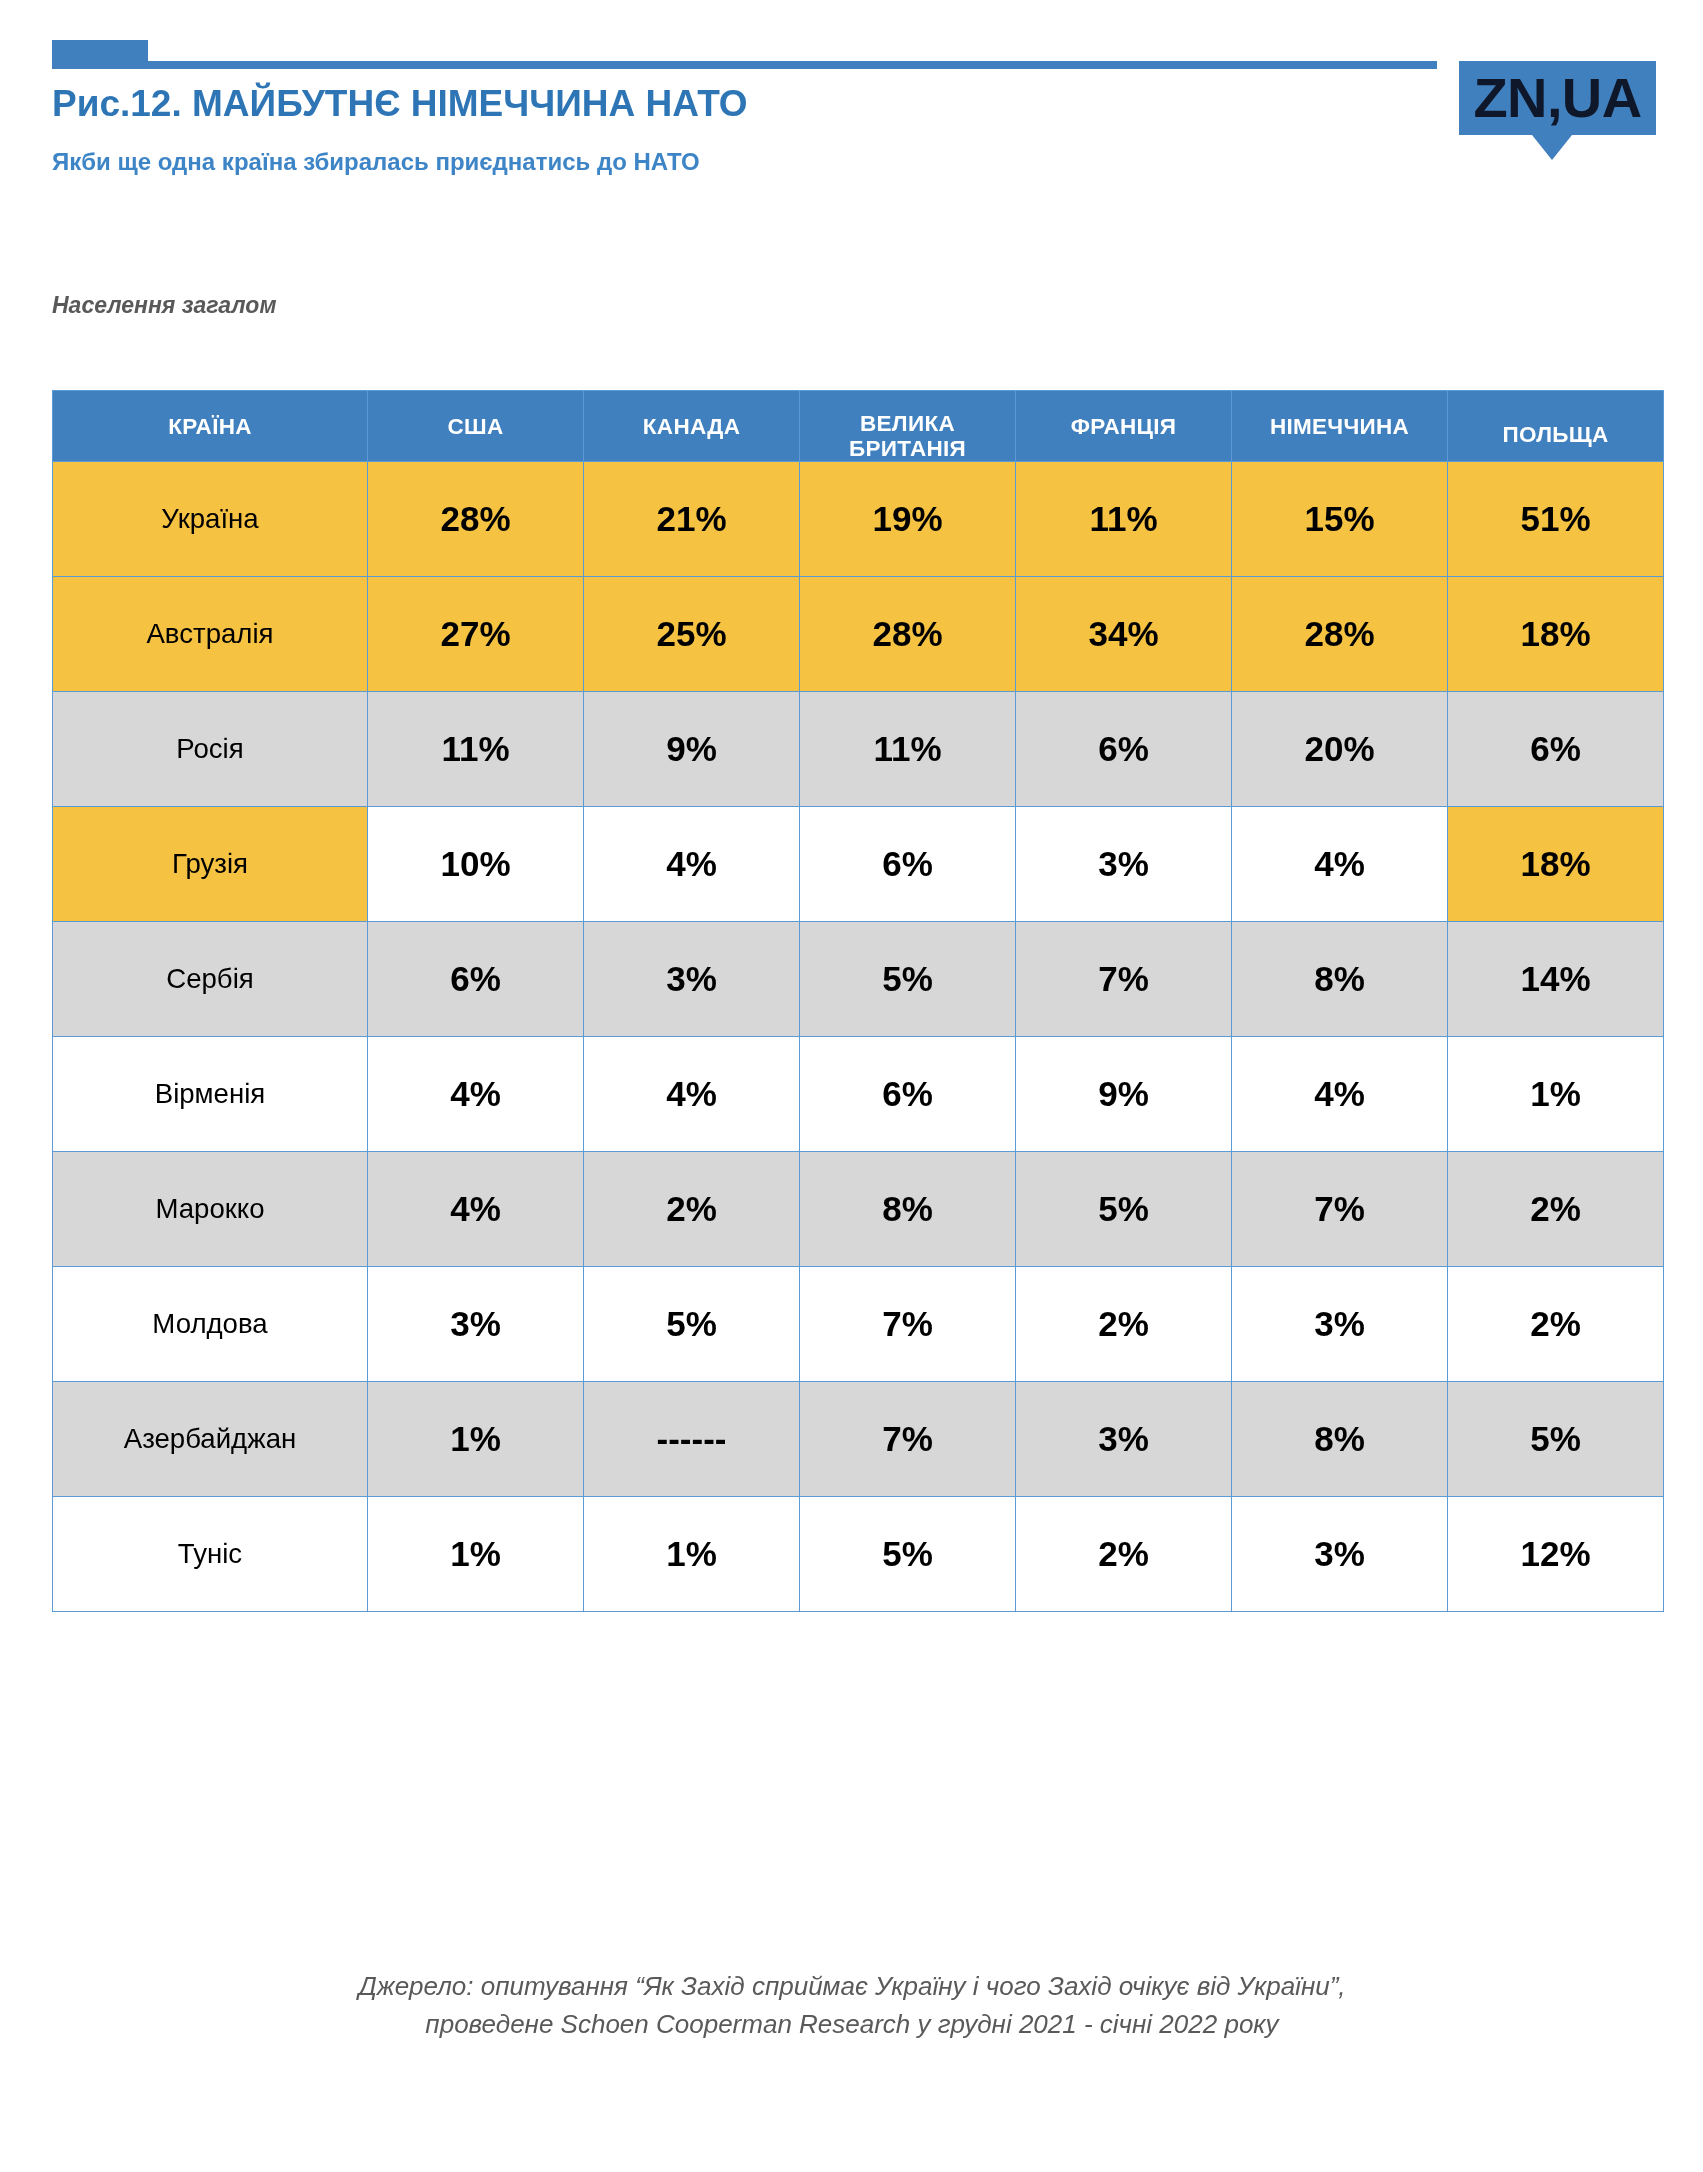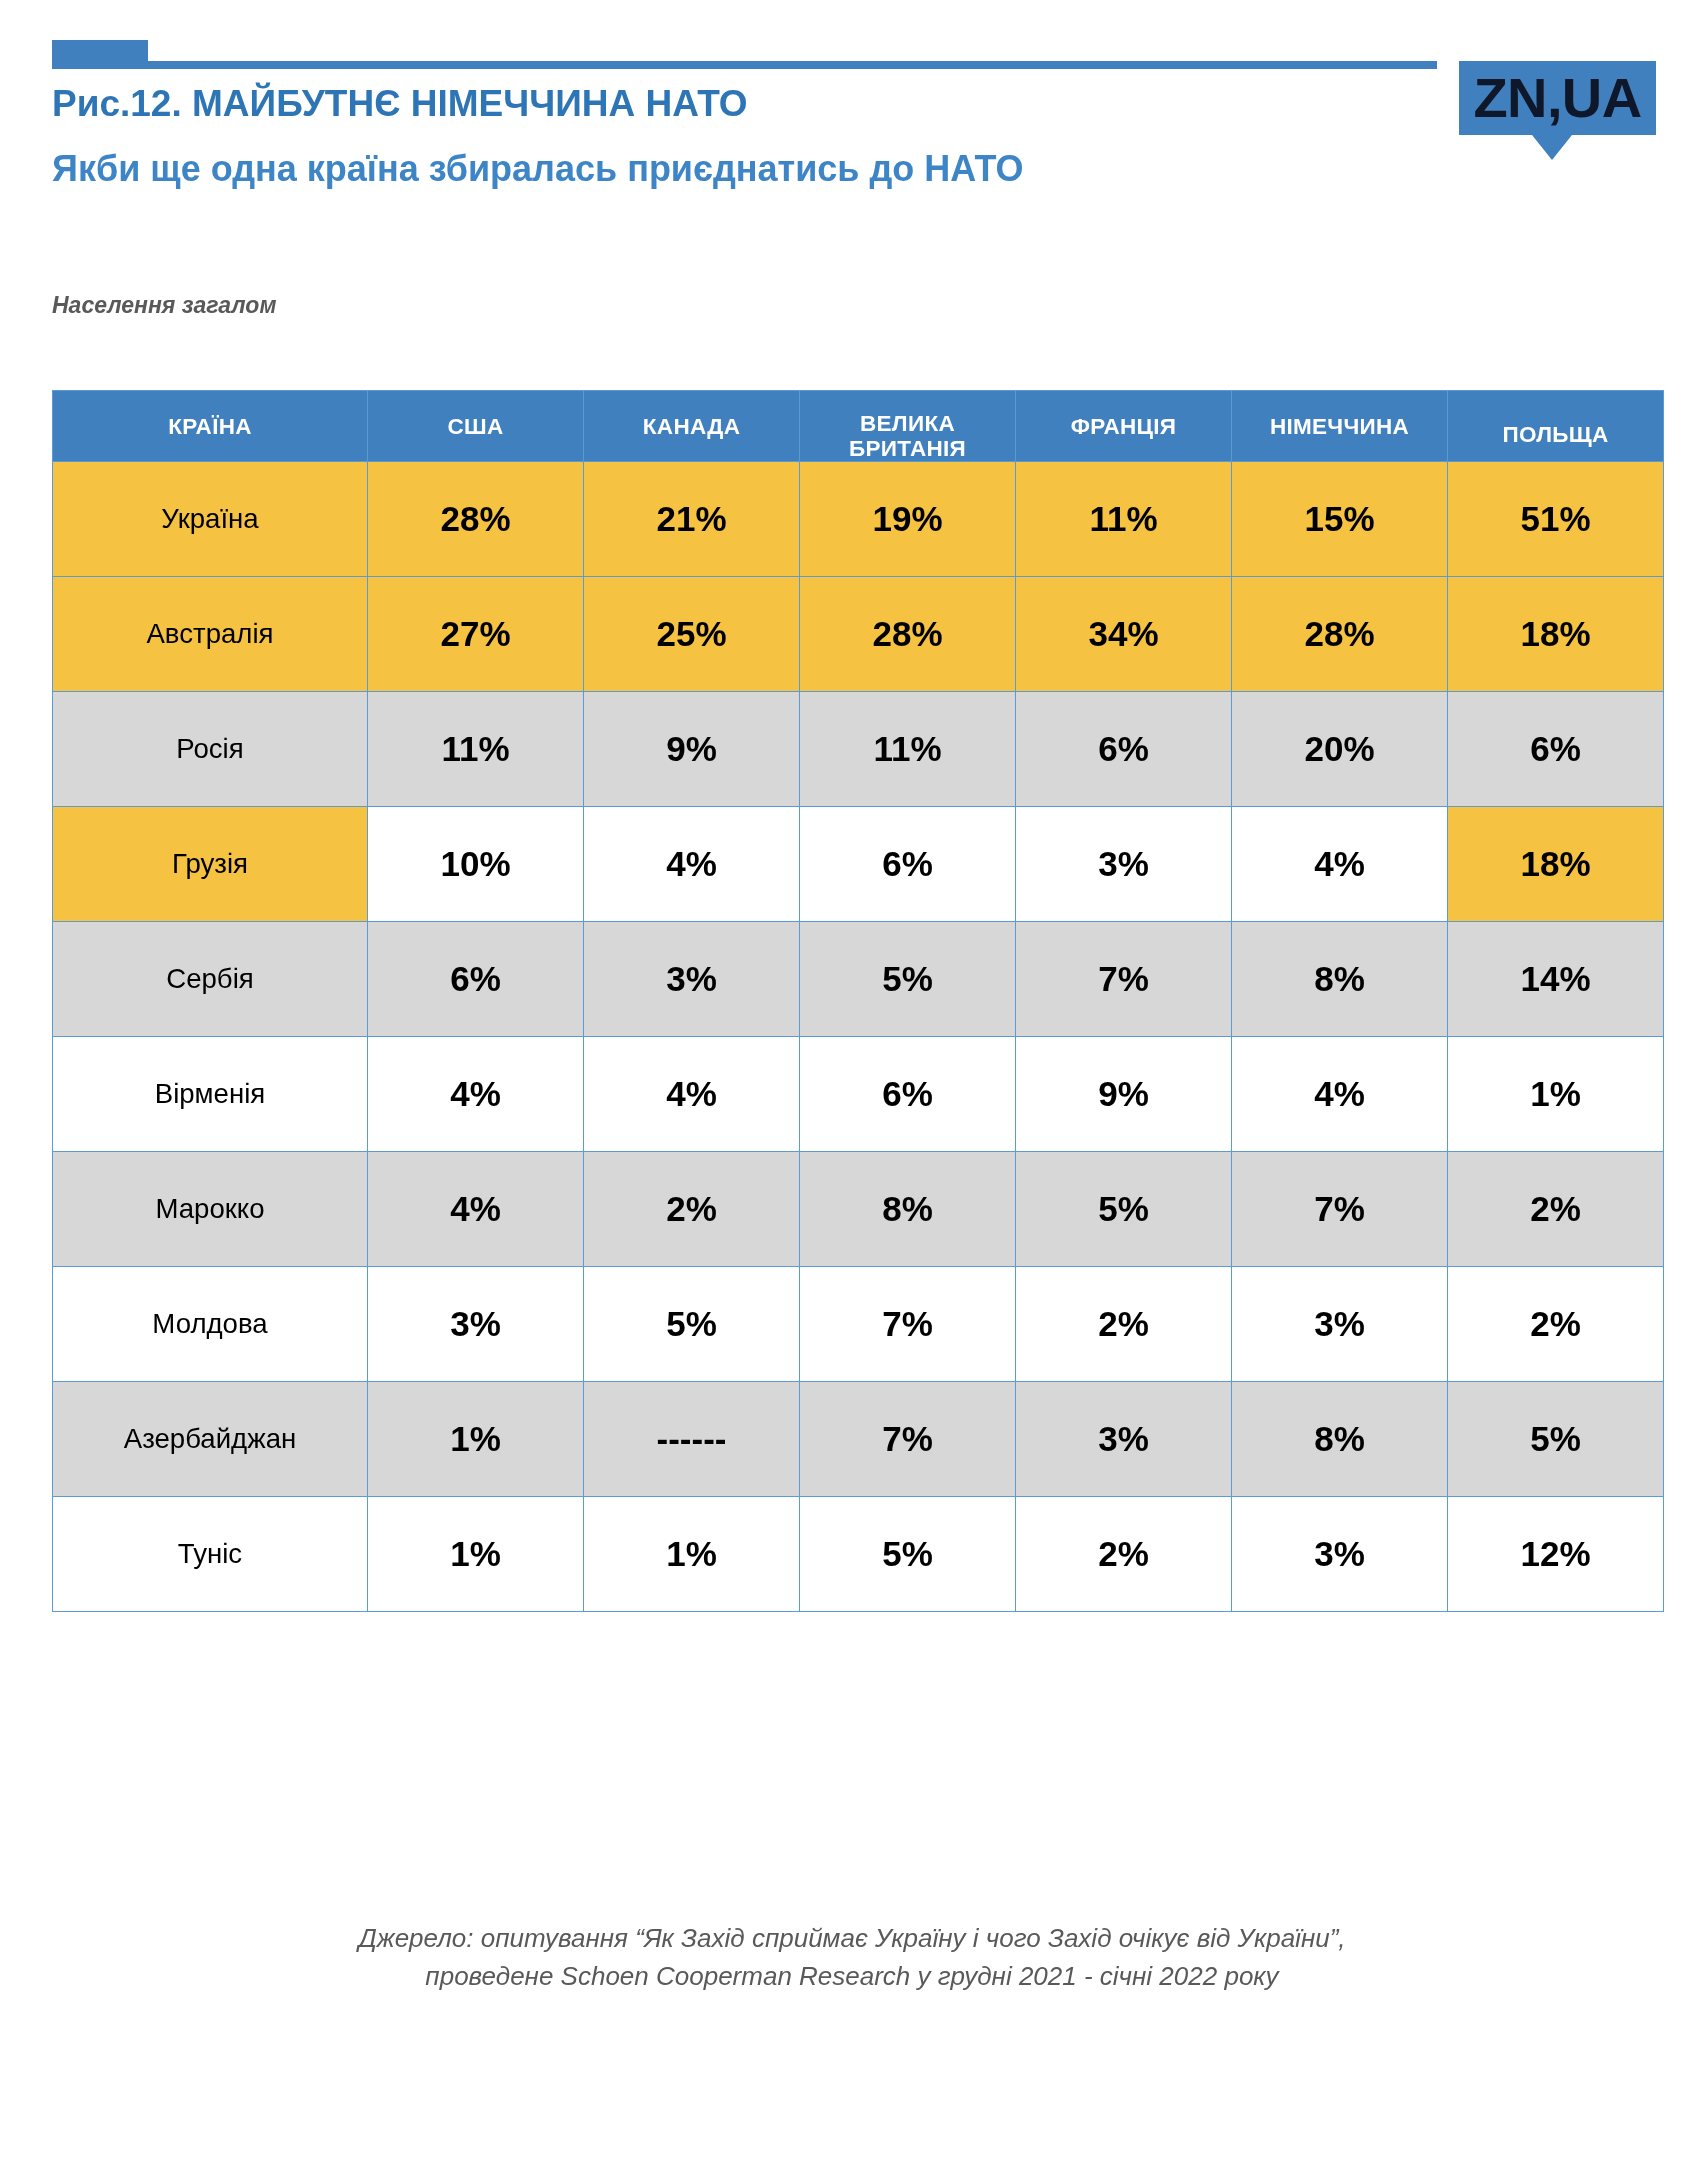--- a/index.html
+++ b/index.html
@@ -84,21 +84,21 @@
     font-size: 37px;
     font-weight: bold;
     letter-spacing: 0px;
     white-space: nowrap;
   }
   .subtitle {
     position: absolute;
     left: 52px;
     top: 147px;
     color: #3D85C6;
-    font-size: 36px;
+    font-size: 24px;
     font-weight: bold;
     line-height: 1.22;
     width: 1350px;
   }
   .subtitle-line { display: block; }
 
   .segment {
     position: absolute;
     left: 52px;
     top: 292px;
@@ -154,21 +154,21 @@
 
   tr.row-white  td { background: #FFFFFF; }
   tr.row-gray   td { background: #D7D7D7; }
   tr.row-orange td { background: #F5C242; }
   td.hl         { background: #F5C242 !important; }
 
   
   .footer {
     position: absolute;
     left: 0;
-    top: 1920px;
+    top: 1968px;
     width: 1704px;
     text-align: center;
     color: #595959;
     font-size: 26px;
     font-style: italic;
     line-height: 1.45;
   }
   .footer-line { display: block; }
 </style>
 </head>

